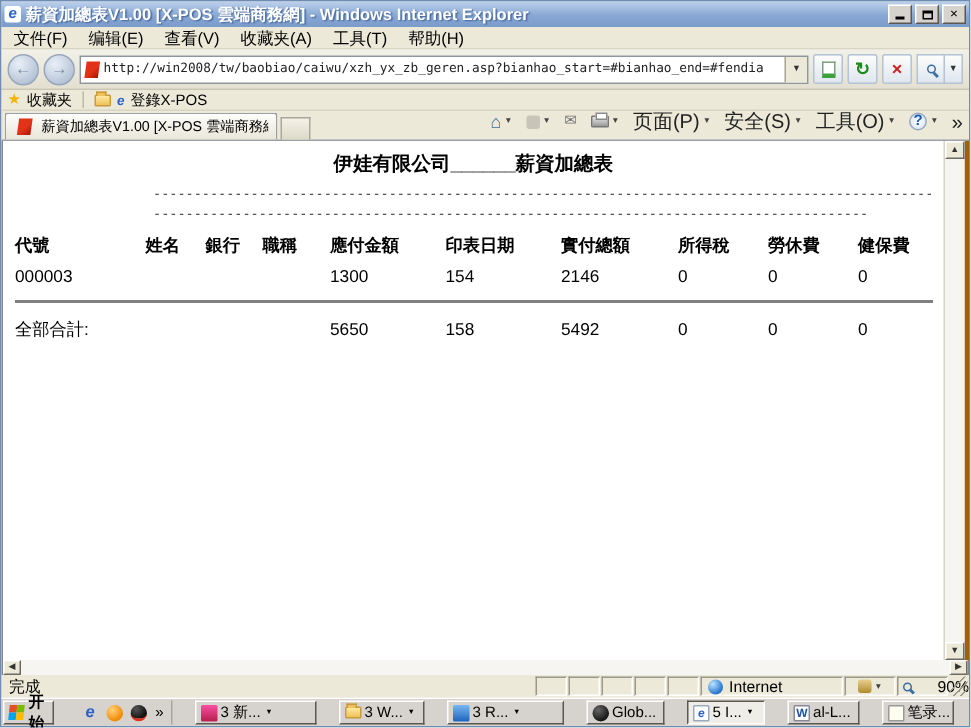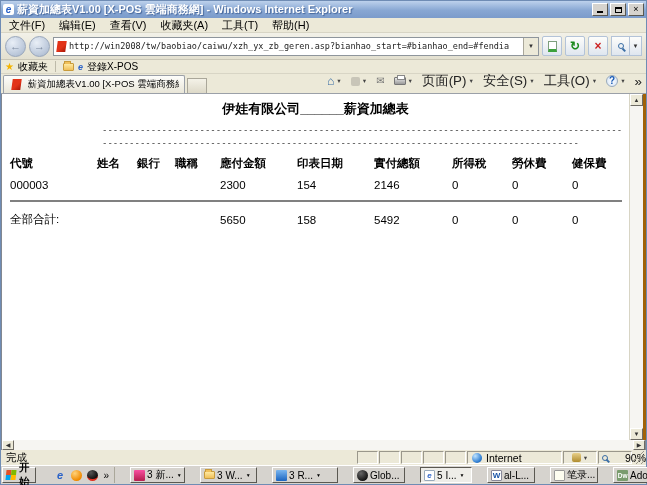--- a/index.html
+++ b/index.html
@@ -294,21 +294,21 @@
           <th>實付總額</th>
           <th>所得稅</th>
           <th>勞休費</th>
           <th>健保費</th>
         </tr>
         <tr>
           <td>000003</td>
           <td></td>
           <td></td>
           <td></td>
-          <td>2300</td>
+          <td>1300</td>
           <td>154</td>
           <td>2146</td>
           <td>0</td>
           <td>0</td>
           <td>0</td>
         </tr>
       </tbody>
         </table>
 
       <div class="totline"></div>
@@ -388,31 +388,31 @@
     <div class="quicklaunch">
       <button class="ql-ico mini-e">e</button>
       <button class="ql-ico">
           <span class="dot orange"></span>
         </button>
       <button class="ql-ico">
           <span class="dot penguin"></span>
         </button>
       <button class="tb-overflow"><span>»</span></button>
     </div>
-    <button class="taskbtn" style="width:55px">
+    <button class="taskbtn" style="width:81px">
       <span class="ticon media"></span>
       <span>3 新...</span>
       <span class="caret">▼</span>
     </button>
     <button class="taskbtn" style="width:57px">
       <span class="folder-ico"></span>
       <span>3 W...</span>
       <span class="caret">▼</span>
     </button>
-    <button class="taskbtn" style="width:66px">
+    <button class="taskbtn" style="width:78px">
       <span class="ticon blue"></span>
       <span>3 R...</span>
       <span class="caret">▼</span>
     </button>
     <button class="taskbtn" style="width:52px">
       <span class="ticon qq"></span>
       <span>Glob...</span>
     </button>
     <button class="taskbtn active" style="width:52px">
       <span class="ticon ie">e</span>

